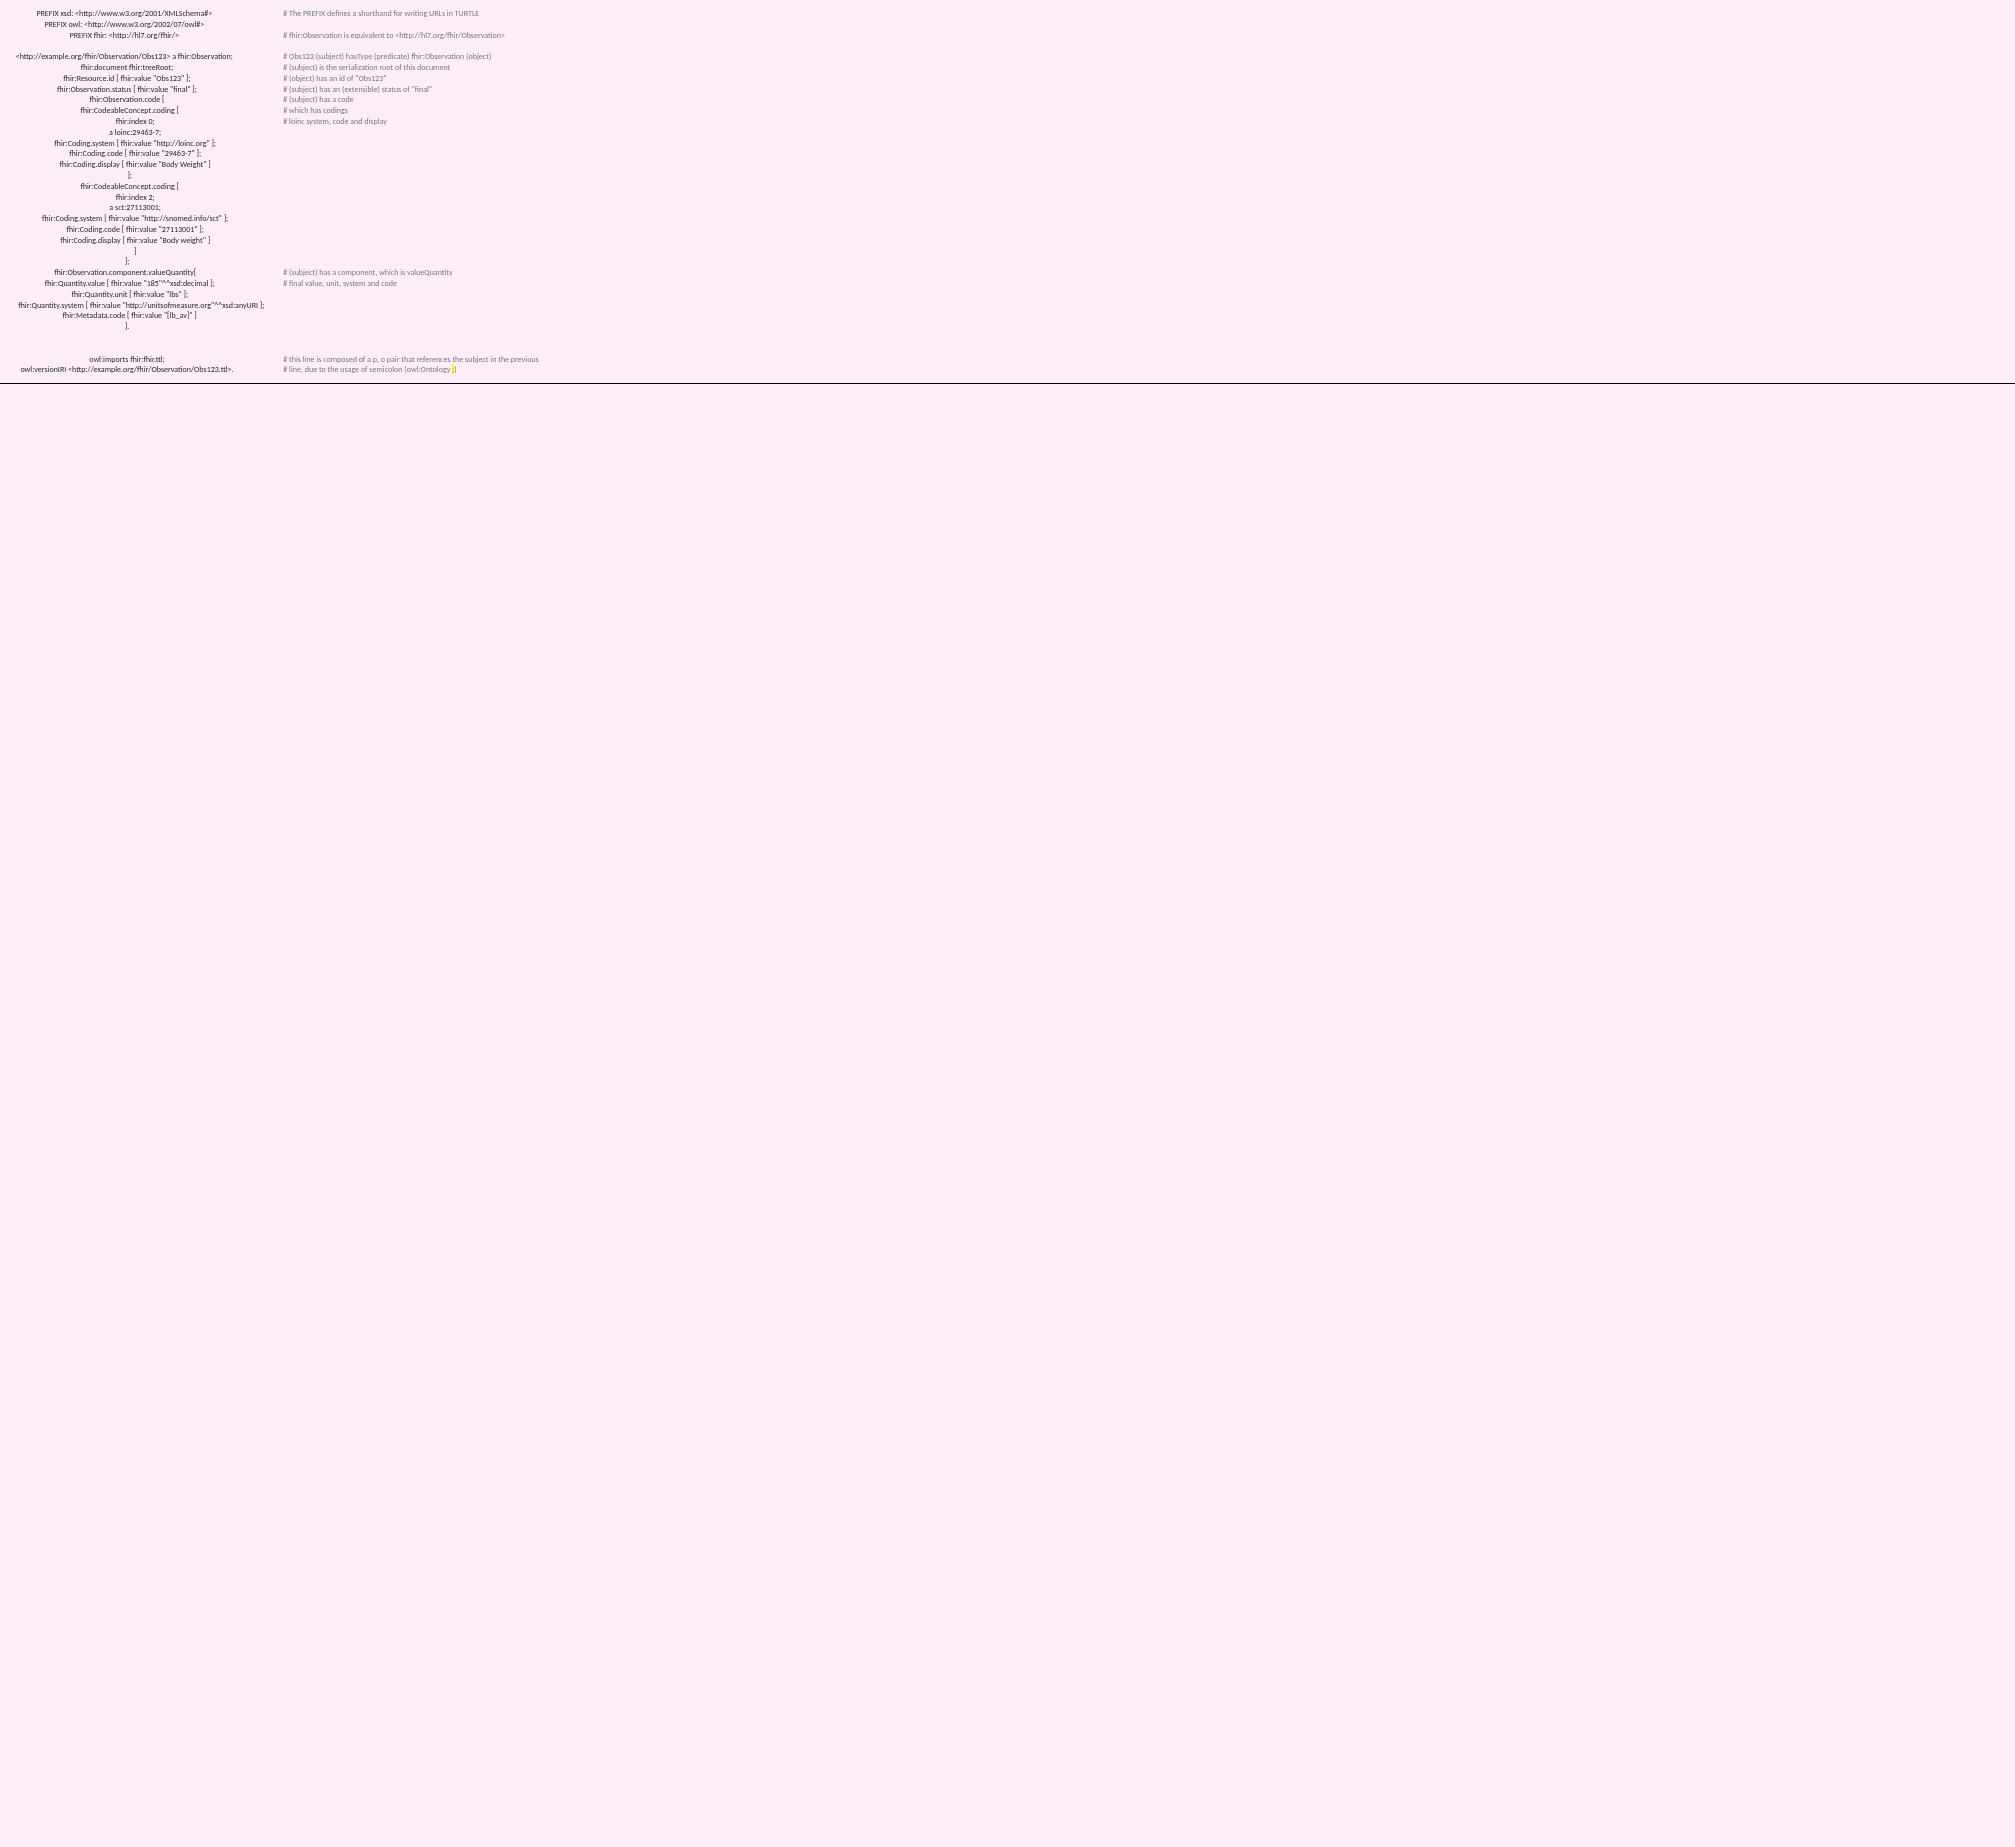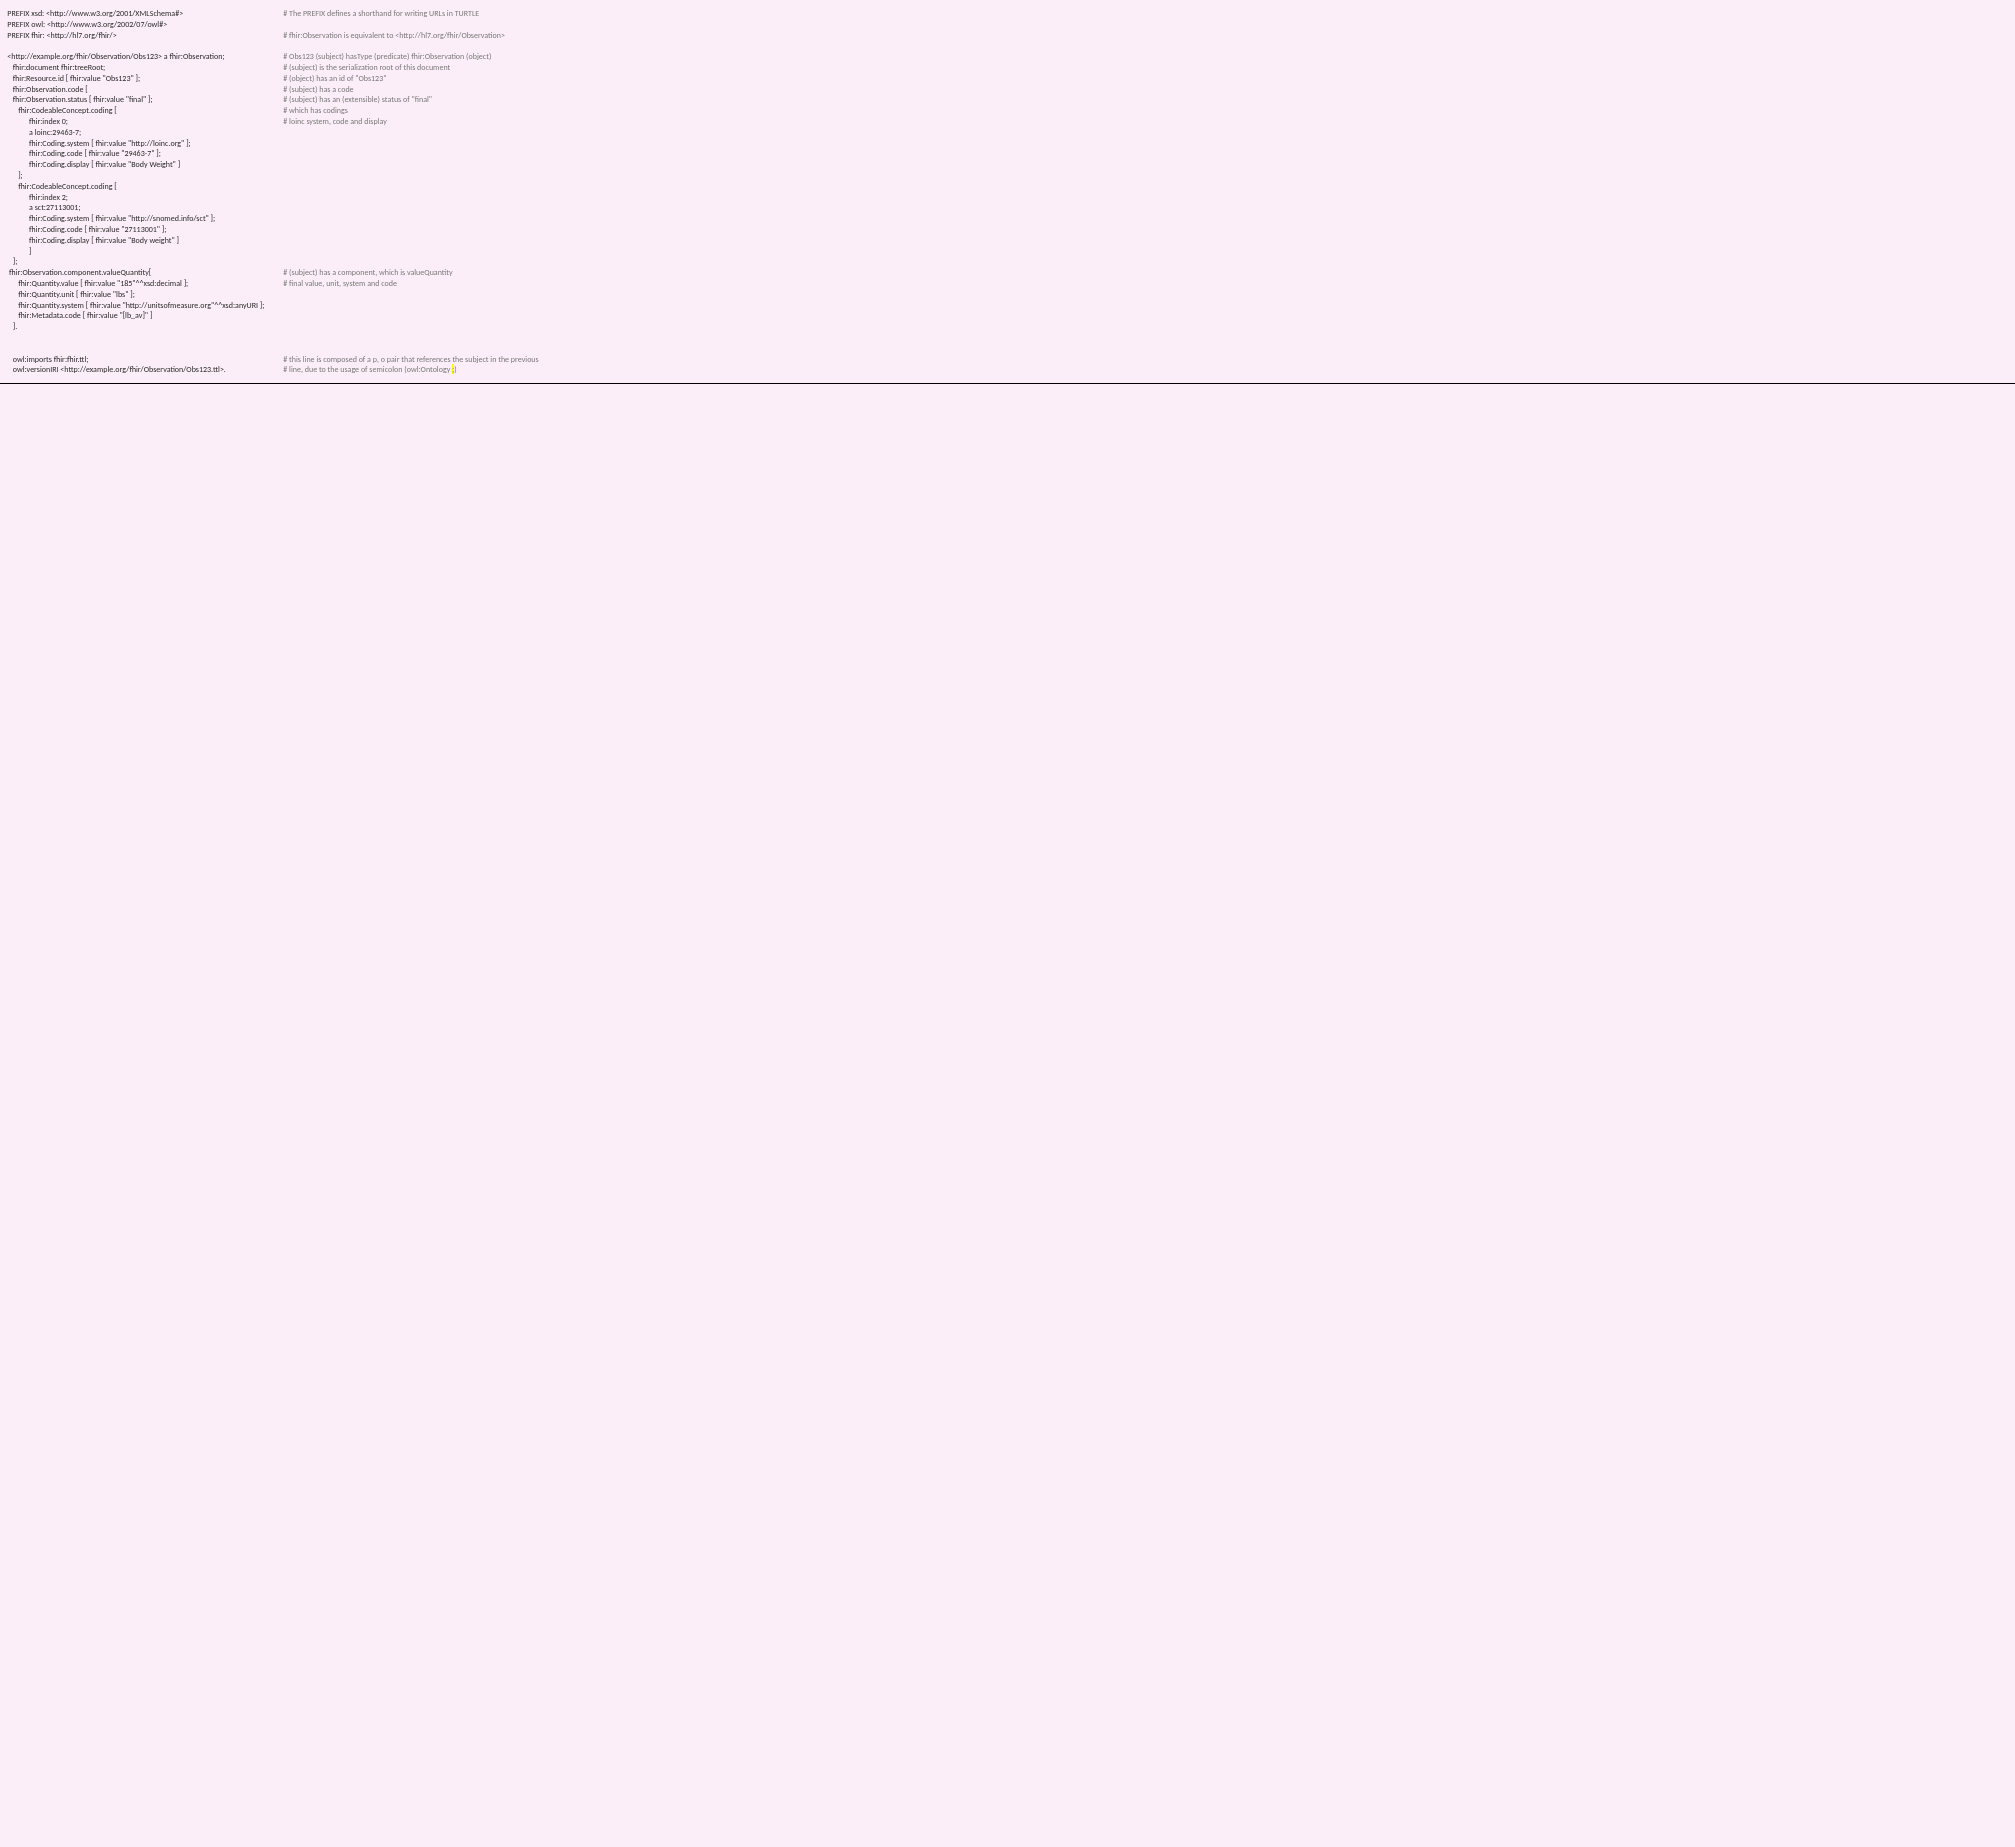--- a/index.html
+++ b/index.html
@@ -13,20 +13,21 @@
     border-bottom: 1.2px solid #000;
   }
   .line {
     display: flex;
     min-height: 1.35em;
     white-space: pre;
   }
   .code-col {
     width: 234px;
     flex: 0 0 234px;
+    text-align: center;
   }
   .comment-col {
     flex: 1;
     color: #7a7a7a;
     margin-left: 42px;
   }
   .hl {
     background: #ffff00;
   }
 </style>
@@ -34,22 +35,22 @@
 <body>
 
 <div id="doc">
     <div class="line"><span class="code-col">PREFIX xsd: &lt;http://www.w3.org/2001/XMLSchema#&gt;</span><span class="comment-col"># The PREFIX defines a shorthand for writing URLs in TURTLE</span></div>
     <div class="line"><span class="code-col">PREFIX owl: &lt;http://www.w3.org/2002/07/owl#&gt;</span><span class="comment-col"></span></div>
     <div class="line"><span class="code-col">PREFIX fhir: &lt;http://hl7.org/fhir/&gt;</span><span class="comment-col"># fhir:Observation is equivalent to &lt;http://hl7.org/fhir/Observation&gt;</span></div>
     <div class="line"><span class="code-col"></span><span class="comment-col"></span></div>
     <div class="line"><span class="code-col">&lt;http://example.org/fhir/Observation/Obs123&gt; a fhir:Observation;</span><span class="comment-col"># Obs123 (subject) hasType (predicate) fhir:Observation (object)</span></div>
     <div class="line"><span class="code-col">   fhir:document fhir:treeRoot;</span><span class="comment-col"># (subject) is the serialization root of this document</span></div>
     <div class="line"><span class="code-col">   fhir:Resource.id [ fhir:value "Obs123" ];</span><span class="comment-col"># (object) has an id of "Obs123"</span></div>
+    <div class="line"><span class="code-col">   fhir:Observation.status [ fhir:value "final" ];</span><span class="comment-col"># (subject) has an (extensible) status of "final"</span></div>
     <div class="line"><span class="code-col">   fhir:Observation.code [</span><span class="comment-col"># (subject) has a code</span></div>
-    <div class="line"><span class="code-col">   fhir:Observation.status [ fhir:value "final" ];</span><span class="comment-col"># (subject) has an (extensible) status of "final"</span></div>
     <div class="line"><span class="code-col">      fhir:CodeableConcept.coding [</span><span class="comment-col"># which has codings</span></div>
     <div class="line"><span class="code-col">            fhir:index 0;</span><span class="comment-col"># loinc system, code and display</span></div>
     <div class="line"><span class="code-col">            a loinc:29463-7;</span><span class="comment-col"></span></div>
     <div class="line"><span class="code-col">            fhir:Coding.system [ fhir:value "http://loinc.org" ];</span><span class="comment-col"></span></div>
     <div class="line"><span class="code-col">            fhir:Coding.code [ fhir:value "29463-7" ];</span><span class="comment-col"></span></div>
     <div class="line"><span class="code-col">            fhir:Coding.display [ fhir:value "Body Weight" ]</span><span class="comment-col"></span></div>
     <div class="line"><span class="code-col">      ];</span><span class="comment-col"></span></div>
     <div class="line"><span class="code-col">      fhir:CodeableConcept.coding [</span><span class="comment-col"></span></div>
     <div class="line"><span class="code-col">            fhir:index 2;</span><span class="comment-col"></span></div>
     <div class="line"><span class="code-col">            a sct:27113001;</span><span class="comment-col"></span></div>

